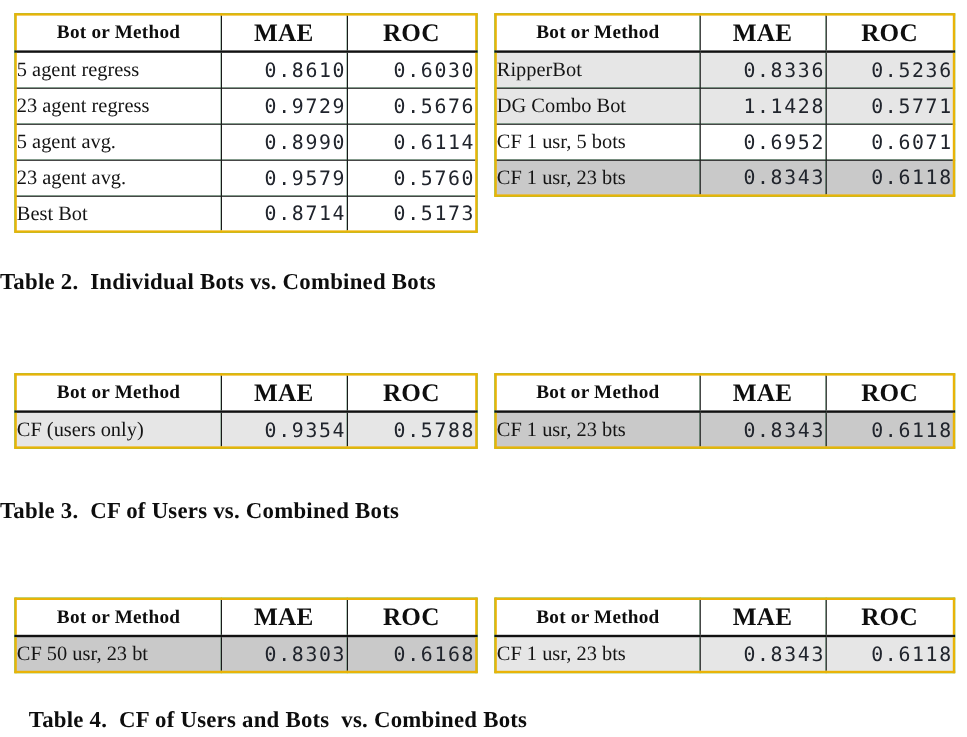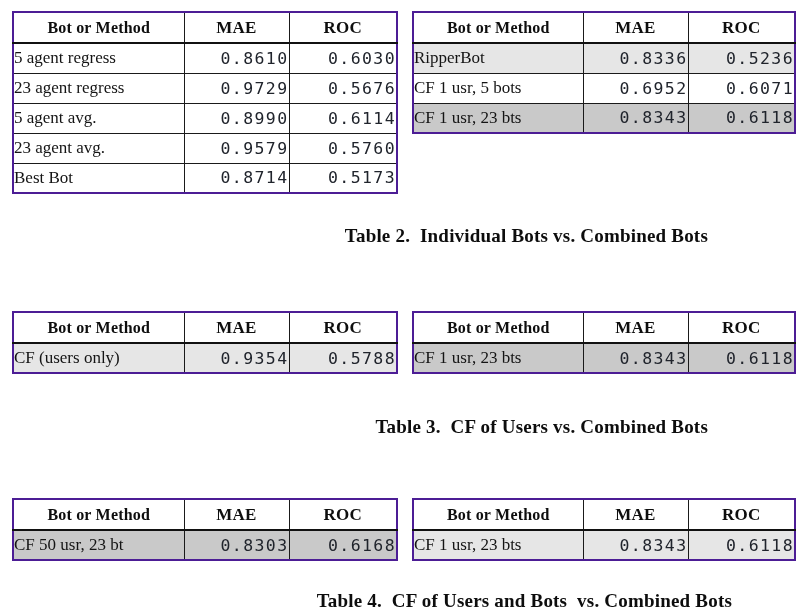--- a/index.html
+++ b/index.html
@@ -30,21 +30,21 @@
   .pair {
     position: relative;
     width: 806px;
     height: auto;
   }
 
   .tbl {
     position: absolute;
     border-collapse: collapse;
     table-layout: fixed;
-    border: 2px solid #4c1d95;
+    border: 2px solid #eab308;
     background: #22c55e;
   }
   .tbl.left  { left: 12px;  width: 386px; }
   .tbl.right { left: 412px; width: 384px; }
 
   .tbl td, .tbl th {
     border: 1px solid #1a1a1a;
     padding: 0;
     margin: 0;
     vertical-align: middle;
@@ -58,21 +58,21 @@
   .c-roc   { width: 108px; }
 
   .tbl.right .c-label { width: 170px; }
   .tbl.right .c-mae   { width: 105px; }
   .tbl.right .c-roc   { width: 107px; }
 
   
   .hdr th {
     font-family: "Liberation Serif", "DejaVu Serif", serif;
     font-weight: bold;
-    font-size: 17px;
+    font-size: 21px;
     letter-spacing: 0.2px;
     color: #0e0e0e;
     background: #ffffff;
     text-align: center;
     height: 31px;
     border-bottom: 2px solid #111111;
   }
   .hdr th.c-label {
     font-size: 16px;
     text-align: center;
@@ -101,28 +101,27 @@
   
   .sh-none  { background: #ffffff; }
   .sh-light { background: #e6e6e6; }
   .sh-dark  { background: #c9c9c9; }
 
   
   .caption {
     position: absolute;
     left: 0;
     width: 668px;
-    text-align: right;
+    text-align: left;
     font-family: "Liberation Serif", "DejaVu Serif", serif;
     font-weight: bold;
     font-size: 19px;
     color: #0d0d0d;
     letter-spacing: 0.2px;
     white-space: pre;
-    margin-left: 40px;
   }
 </style>
 </head>
 <body>
 
 <div class="page">
 
   <div class="group" id="group-0" style="top:11px;">
     <div class="pair" style="height:182px;">
       <table class="tbl left">
@@ -170,20 +169,25 @@
             <th class="c-roc">ROC</th>
           </tr>
         </thead>
         <tbody>
           <tr>
             <td class="lbl c-label sh-light">RipperBot</td>
             <td class="num c-mae sh-light">0.8336</td>
             <td class="num c-roc sh-light">0.5236</td>
           </tr>
           <tr>
+            <td class="lbl c-label sh-light">DG Combo Bot</td>
+            <td class="num c-mae sh-light">1.1428</td>
+            <td class="num c-roc sh-light">0.5771</td>
+          </tr>
+          <tr>
             <td class="lbl c-label sh-none">CF 1 usr, 5 bots</td>
             <td class="num c-mae sh-none">0.6952</td>
             <td class="num c-roc sh-none">0.6071</td>
           </tr>
           <tr>
             <td class="lbl c-label sh-dark">CF 1 usr, 23 bts</td>
             <td class="num c-mae sh-dark">0.8343</td>
             <td class="num c-roc sh-dark">0.6118</td>
           </tr>
         </tbody>

